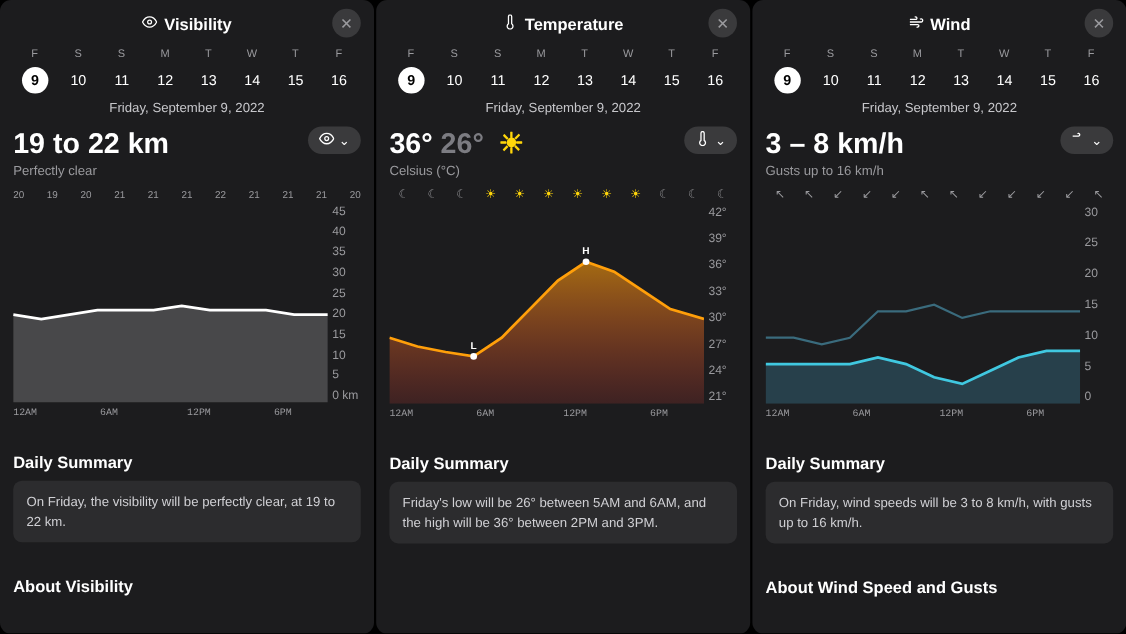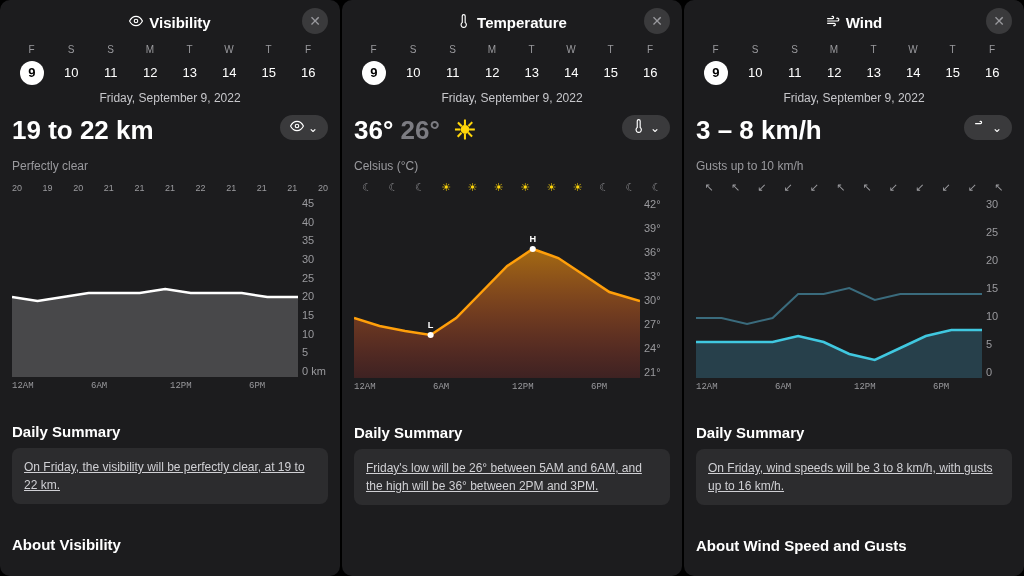--- a/index.html
+++ b/index.html
@@ -96,21 +96,21 @@
     justify-content: space-between;
   }
   .metric-main {
     font-size: 26px;
     font-weight: 700;
     text-align: center;
   }
   .metric-sub {
     font-size: 12px;
     color: #9a9a9e;
-    margin-top: 13px;
+    margin-top: 2px;
   }
   .pill {
     background: #3a3a3c;
     border-radius: 14px;
     padding: 4px 10px;
     display: flex;
     align-items: center;
     gap: 4px;
     font-size: 12px;
     color: #fff;
@@ -157,21 +157,20 @@
     margin-top: 32px;
     margin-bottom: 8px;
   }
   .summary-box {
     background: #2c2c2e;
     border-radius: 8px;
     padding: 10px 12px;
     font-size: 12px;
     color: #d0d0d4;
     line-height: 1.5;
-    text-decoration: underline;
   }
   .icon-svg { width: 14px; height: 14px; }
   .temp-low { color: #7c7c82; font-weight: 700; }
   .sun { color: #ffd60a; margin-left: 6px; }
   .icons-row {
     display: flex;
     justify-content: space-between;
     margin-top: 8px;
     font-size: 11px;
     color: #9a9a9e;
@@ -400,21 +399,21 @@
       <div class="date-col"><div class="dow">T</div><div class="day">13</div></div>
       <div class="date-col"><div class="dow">W</div><div class="day">14</div></div>
       <div class="date-col"><div class="dow">T</div><div class="day">15</div></div>
       <div class="date-col"><div class="dow">F</div><div class="day">16</div></div>
     </div>
   <div class="full-date">Friday, September 9, 2022</div>
 
   <div class="metric-row">
     <div>
       <div class="metric-main">3 – 8 km/h</div>
-      <div class="metric-sub">Gusts up to 10 km/h</div>
+      <div class="metric-sub">Gusts up to 16 km/h</div>
     </div>
     <div class="pill">
       <span>
         <svg class="icon-svg" viewBox="0 0 24 24" fill="none" stroke="#fff" stroke-width="2">
             <path d="M9.59 4.59A2 2 0 1 1 11 8H2"></path>
           </svg>
       </span>
       <span>⌄</span>
     </div>
   </div>

